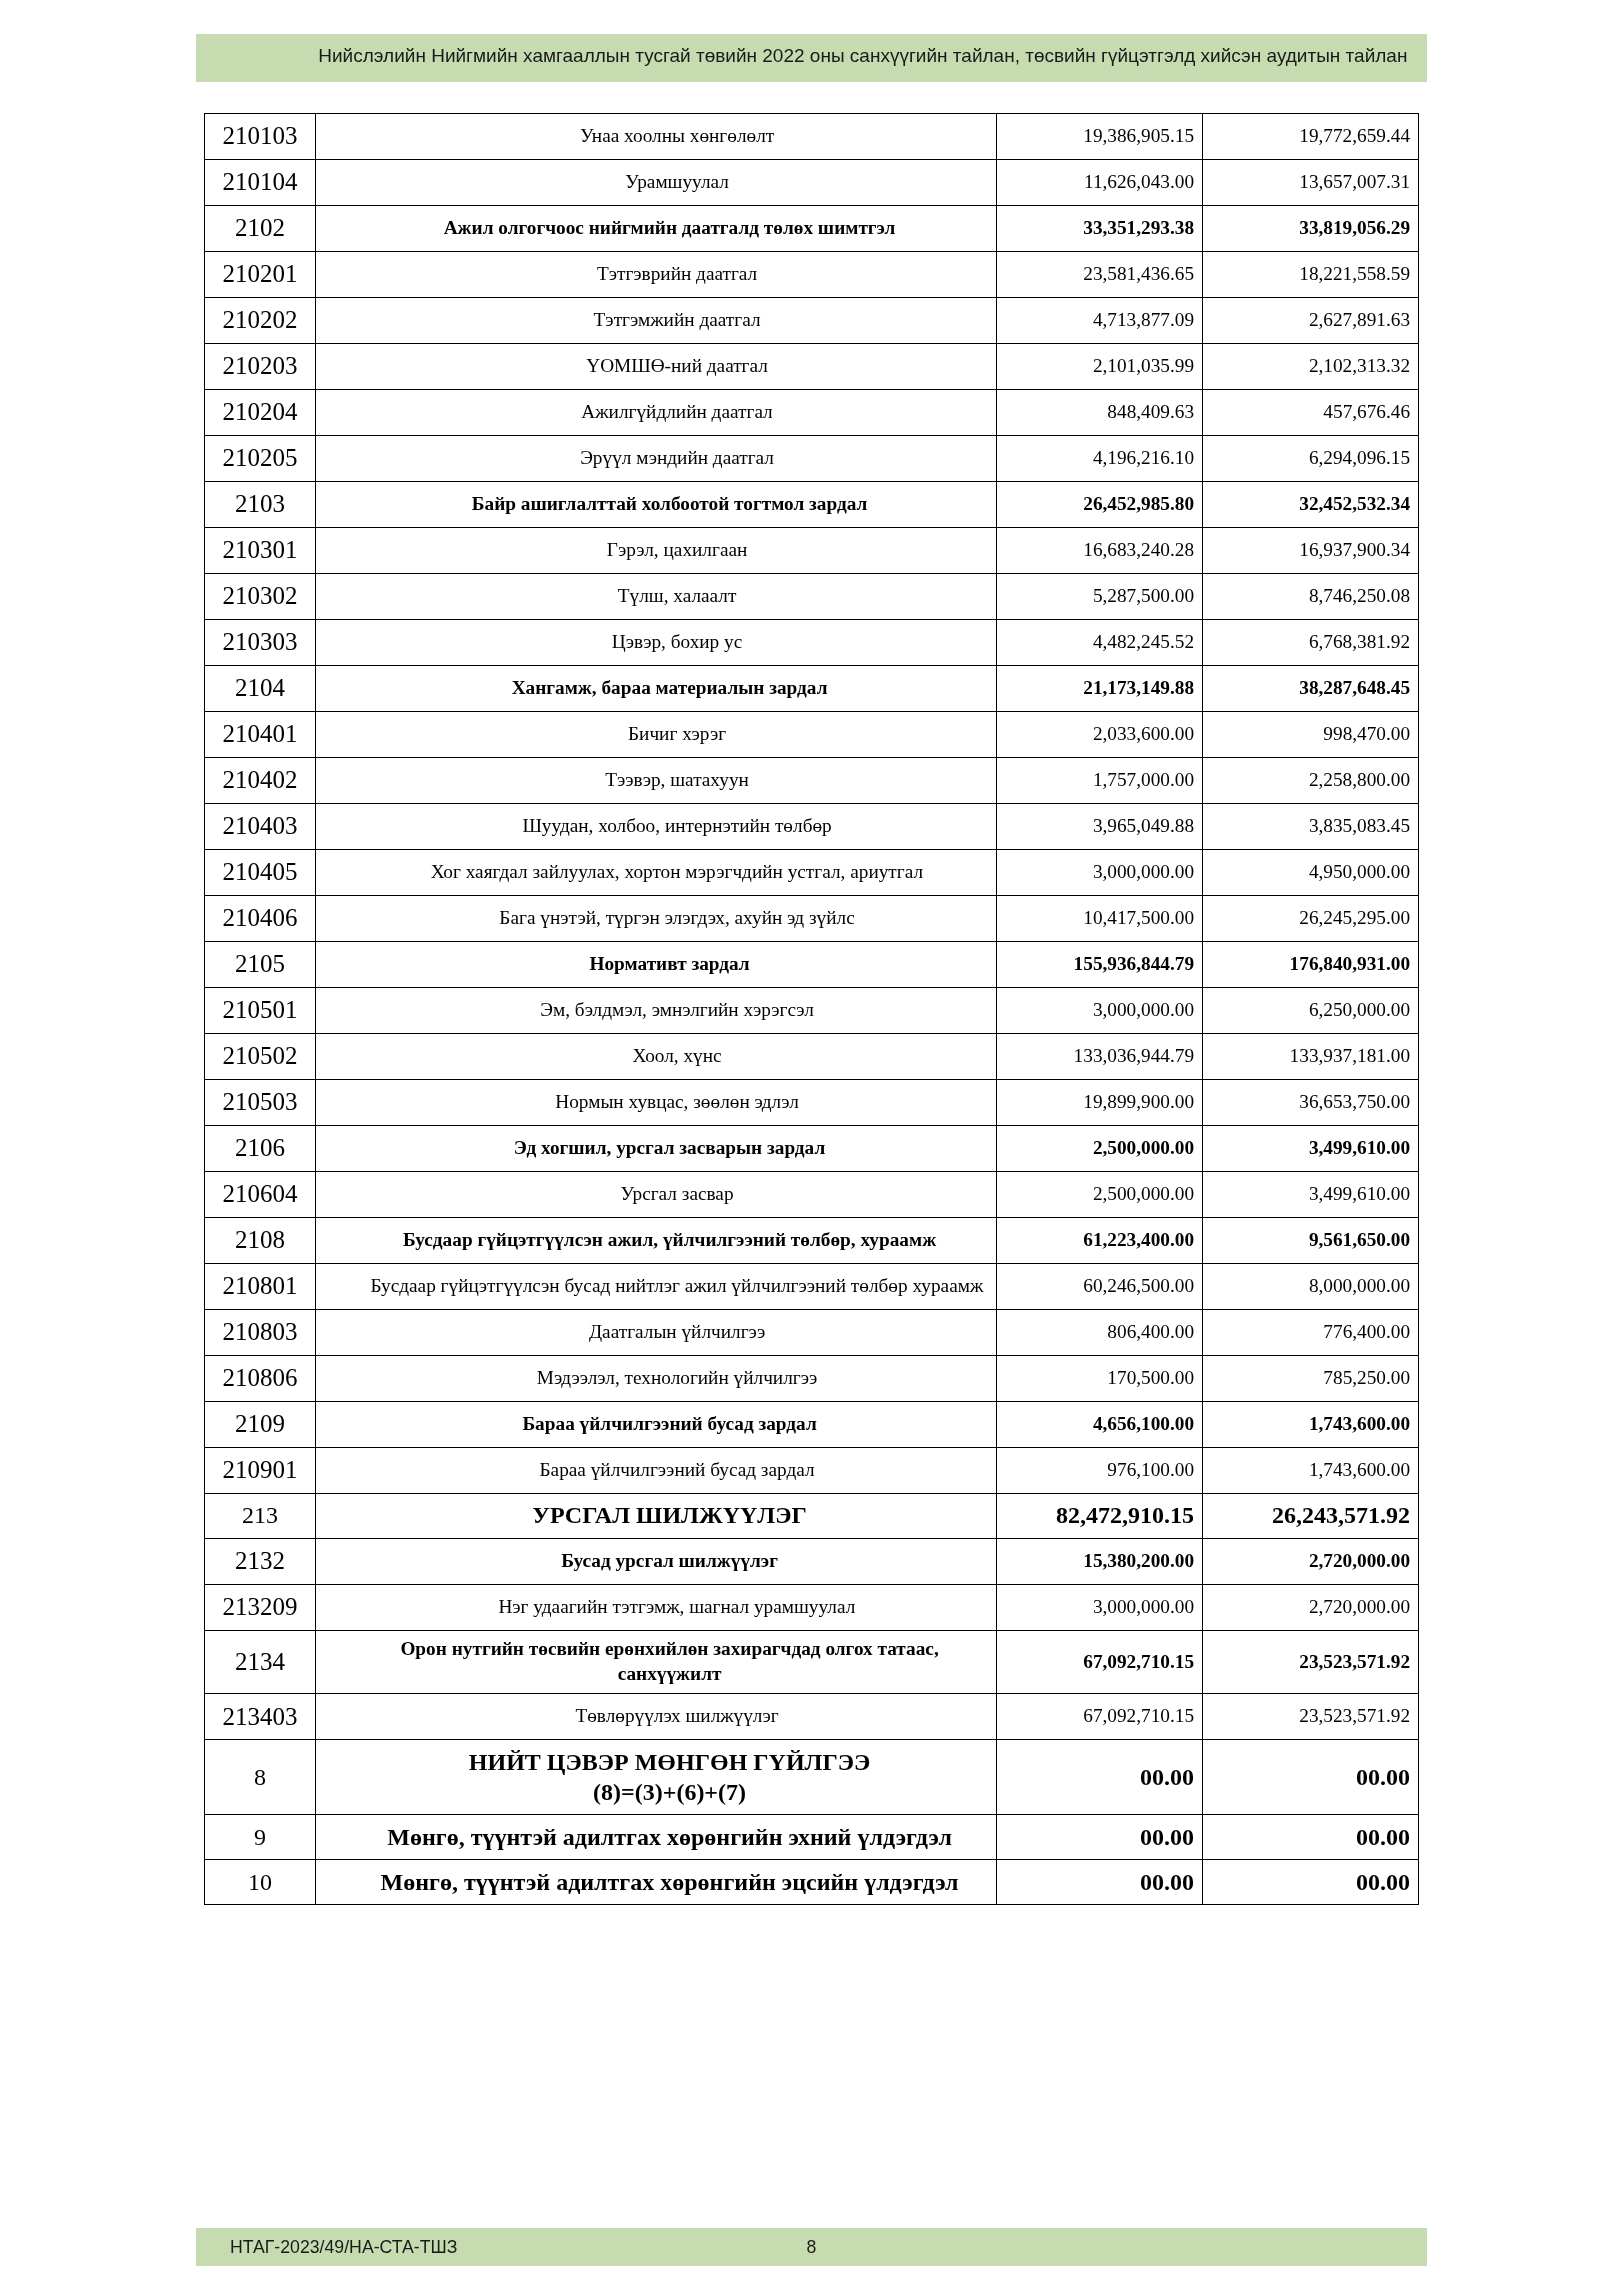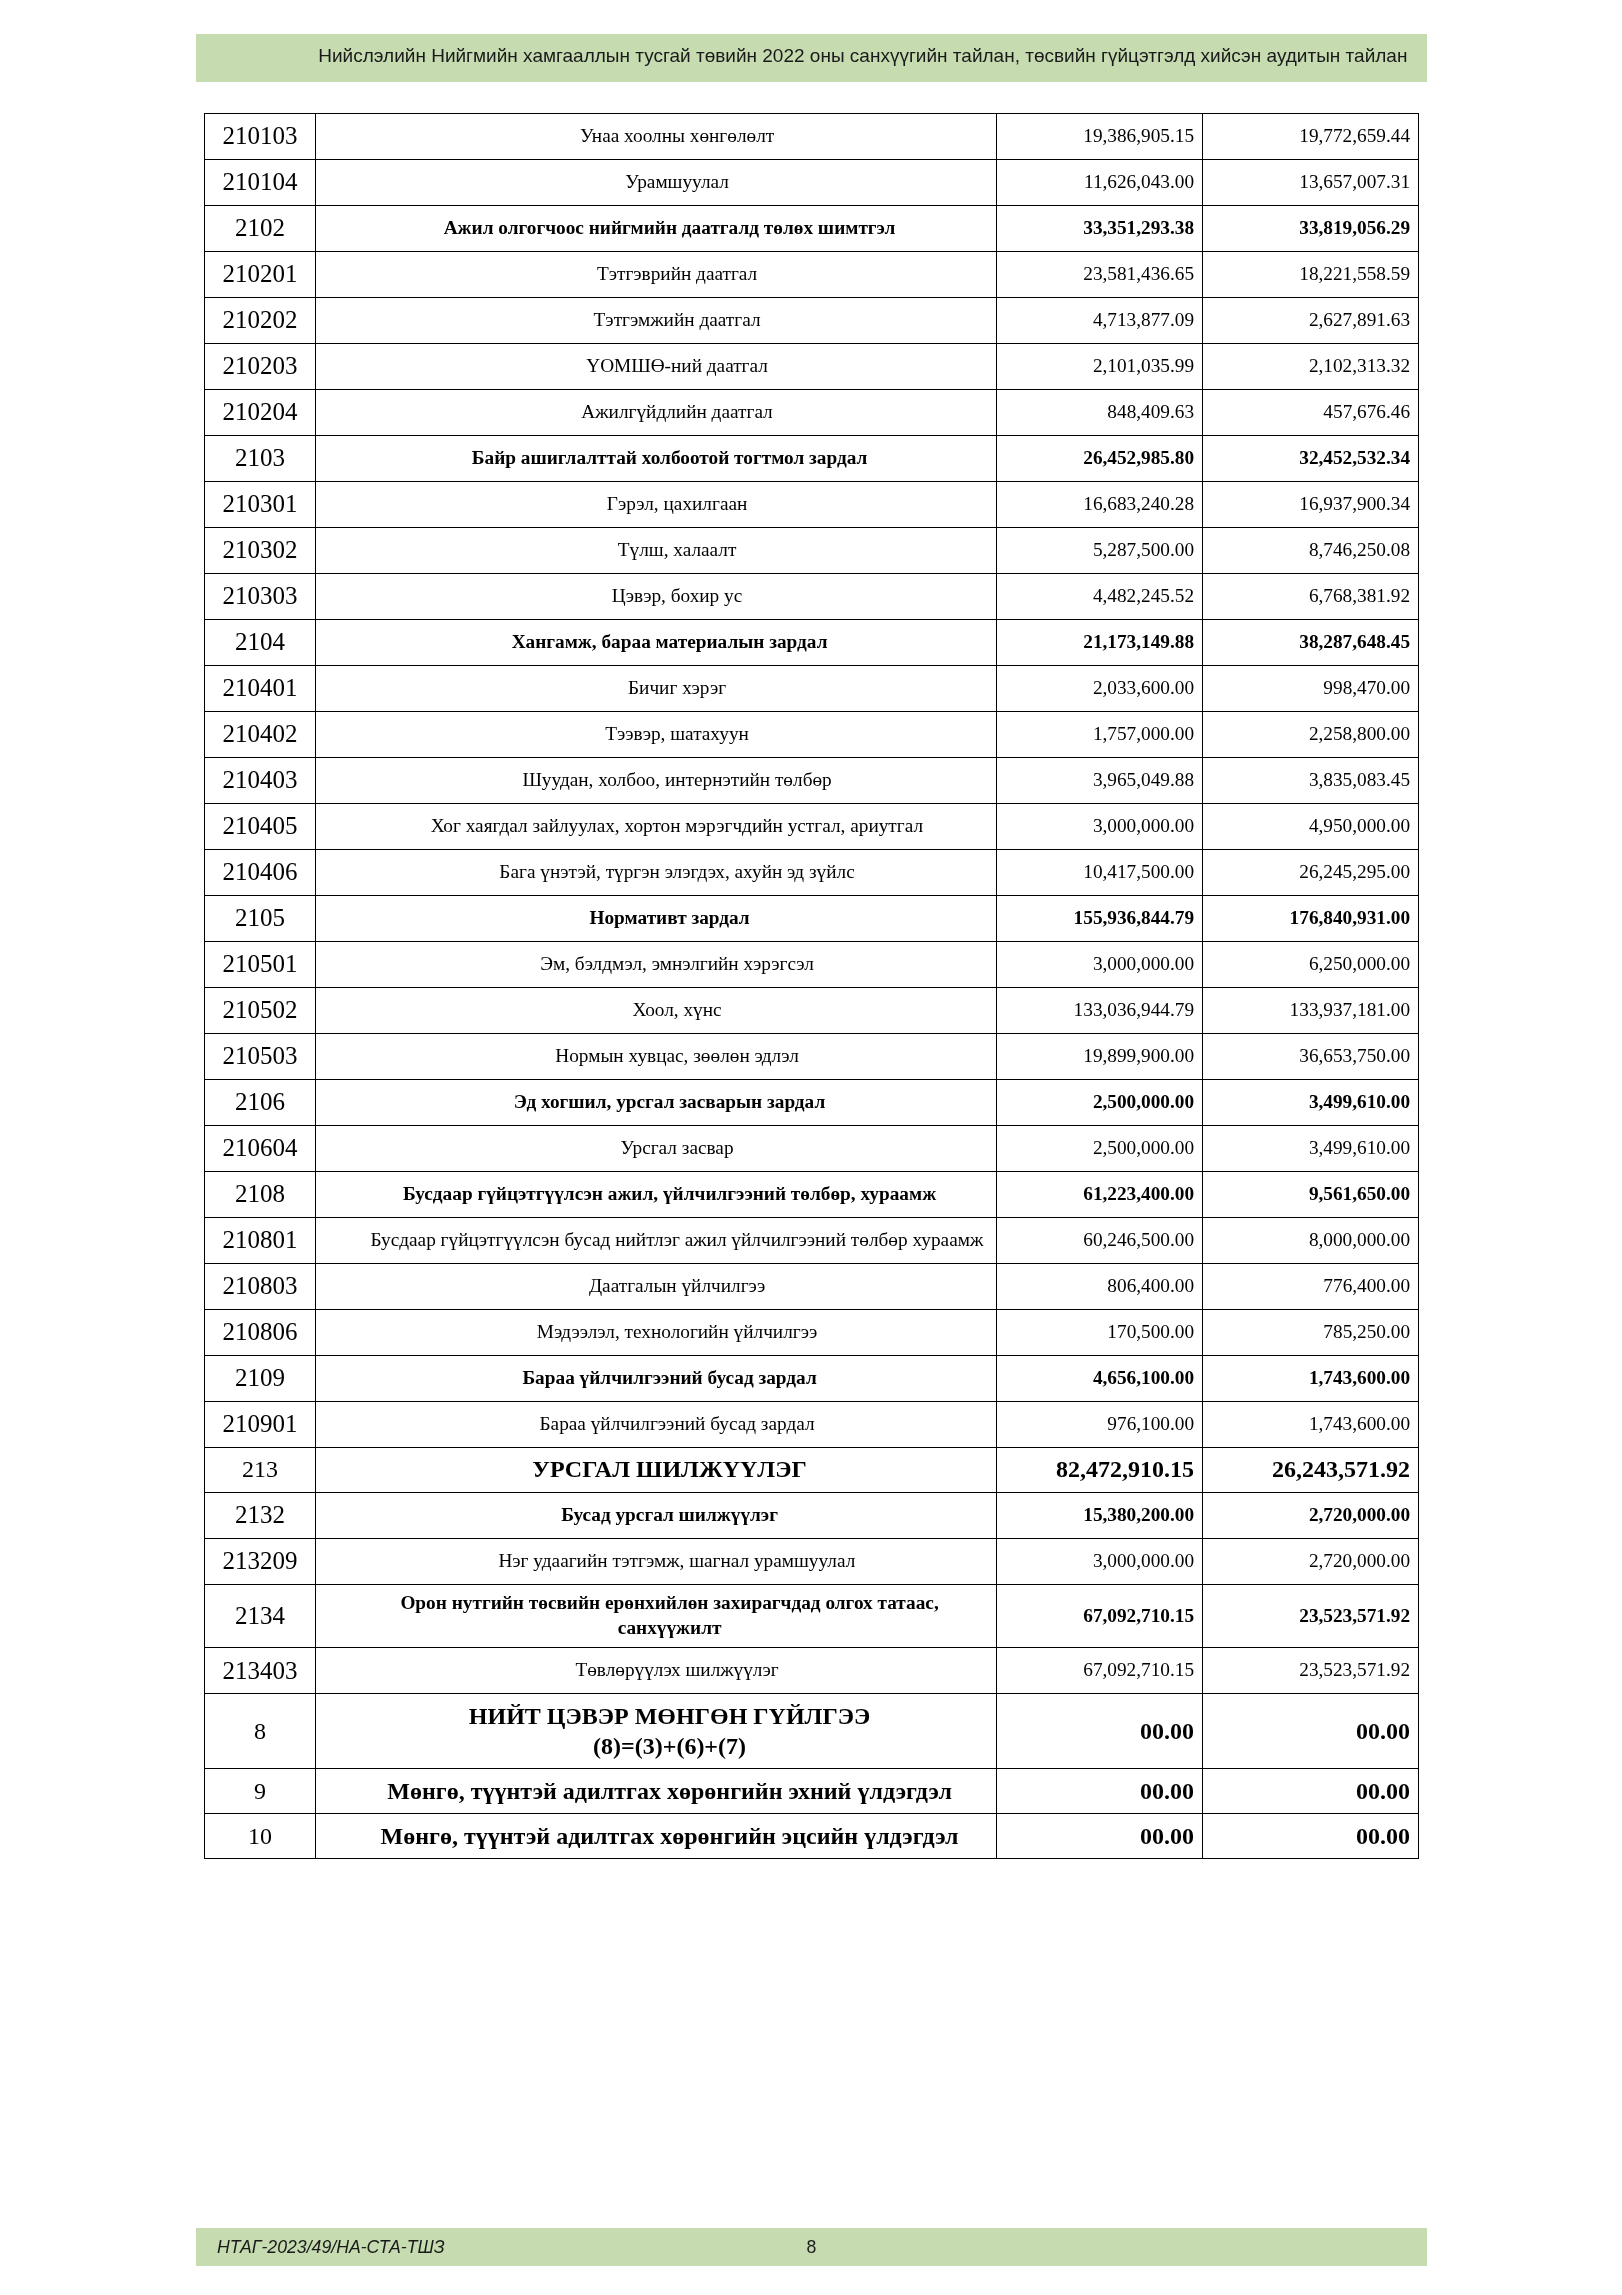--- a/index.html
+++ b/index.html
@@ -101,22 +101,21 @@
     right: 196px;
     bottom: 63px;
     height: 38px;
     display: flex;
     align-items: center;
     font-family: "Liberation Sans", sans-serif;
     font-size: 17.7px;
     color: #1a1a1a;
   }
   .footer-left {
-    margin-left: 21px;
-    font-style: italic;
+    margin-left: 34px;
   }
   .footer-center {
     position: absolute;
     left: 0;
     right: 0;
     text-align: center;
     font-weight: normal;
   }
 </style>
 </head>
@@ -173,20 +172,26 @@
             <td class="val">2,101,035.99</td>
             <td class="val">2,102,313.32</td>
           </tr>
           <tr>
             <td class="code">210204</td>
             <td class="name lvl2">Ажилгүйдлийн даатгал</td>
             <td class="val">848,409.63</td>
             <td class="val">457,676.46</td>
           </tr>
           <tr>
+            <td class="code">210205</td>
+            <td class="name lvl2">Эрүүл мэндийн даатгал</td>
+            <td class="val">4,196,216.10</td>
+            <td class="val">6,294,096.15</td>
+          </tr>
+          <tr>
             <td class="code bold">2103</td>
             <td class="name bold">Байр ашиглалттай холбоотой тогтмол зардал</td>
             <td class="val bold">26,452,985.80</td>
             <td class="val bold">32,452,532.34</td>
           </tr>
           <tr>
             <td class="code">210301</td>
             <td class="name lvl2">Гэрэл, цахилгаан</td>
             <td class="val">16,683,240.28</td>
             <td class="val">16,937,900.34</td>

